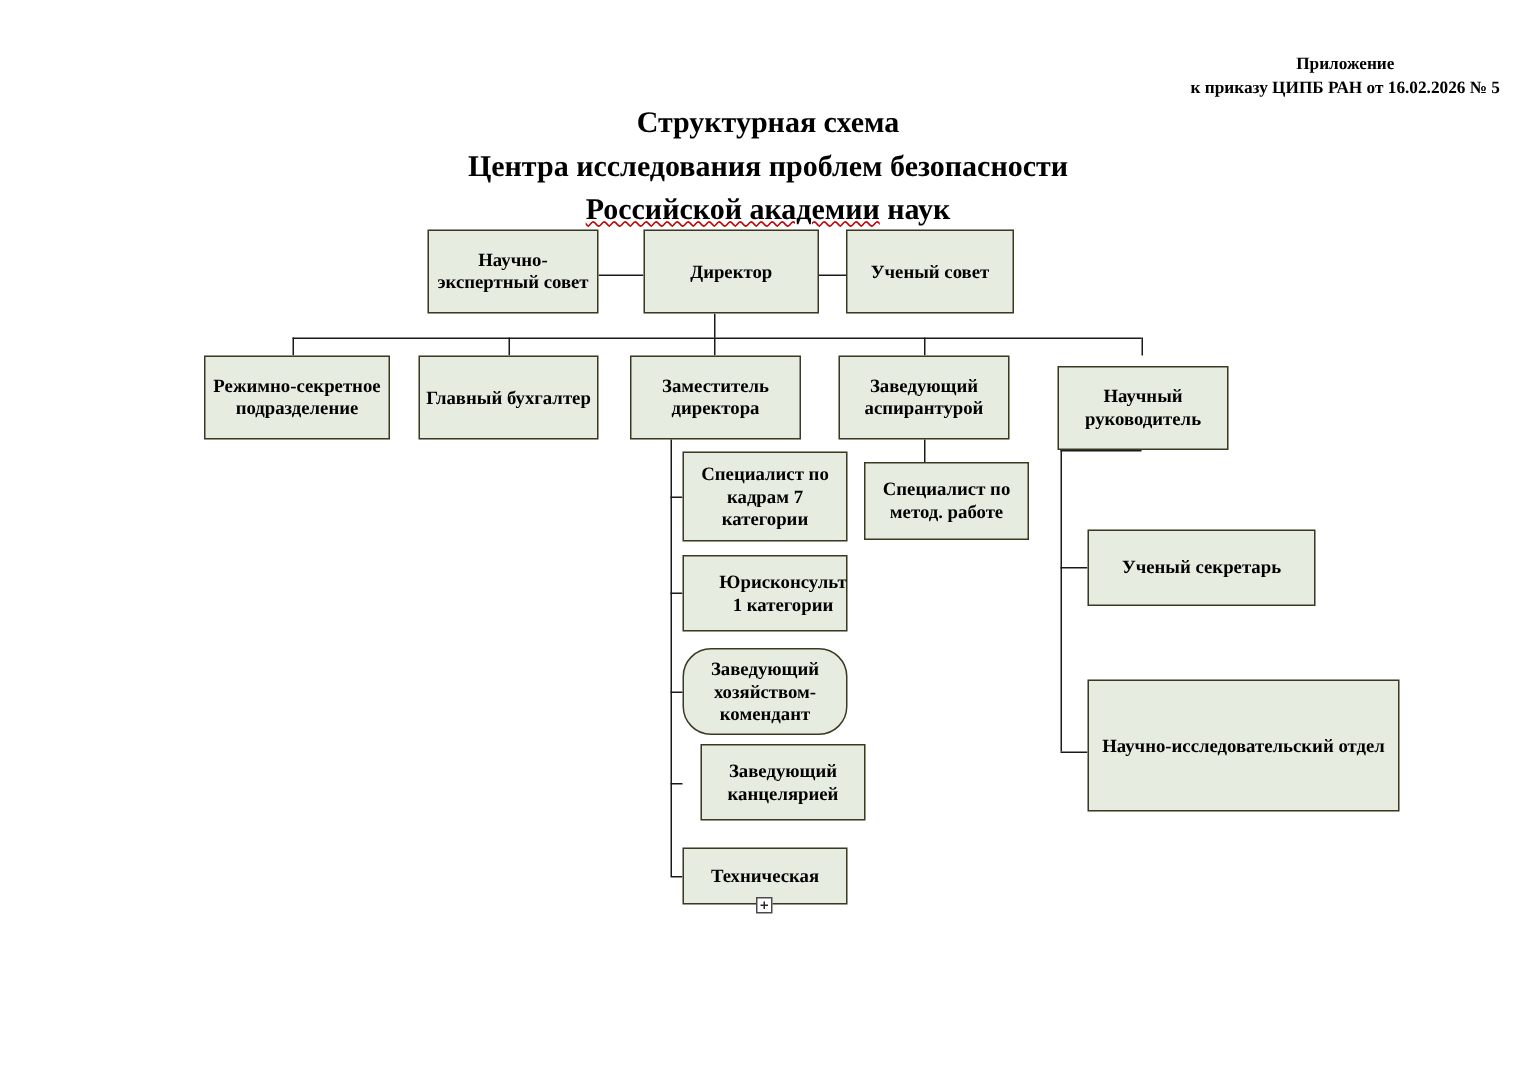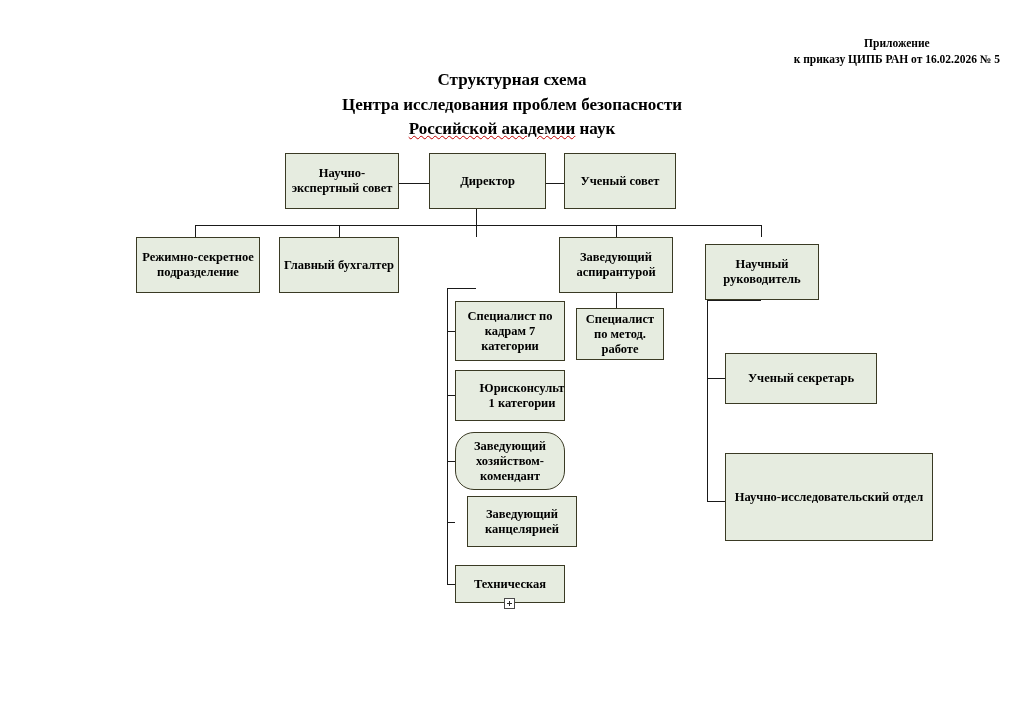--- a/index.html
+++ b/index.html
@@ -30,21 +30,21 @@
     font-weight: bold;
     line-height: 1.35;
     white-space: nowrap;
   }
   .title {
     position: absolute;
     left: 0;
     top: 68px;
     width: 1024px;
     text-align: center;
-    font-size: 17px;
+    font-size: 20px;
     font-weight: bold;
     line-height: 1.45;
   }
   .title .spell {
     text-decoration: underline;
     text-decoration-style: wavy;
     text-decoration-color: #c00000;
     text-decoration-thickness: 1px;
   }
   .node {
@@ -151,34 +151,37 @@
   </div>
 
   <div class="node" style="left:136px; top:237px; width:124px; height:56px;">
     <span>Режимно-секретное подразделение</span>
   </div>
 
   <div class="node" style="left:279px; top:237px; width:120px; height:56px;">
     <span>Главный бухгалтер</span>
   </div>
 
+  <div class="node" style="left:420px; top:237px; width:114px; height:56px;">
+    <span>Заместитель директора</span>
+  </div>
 
   <div class="node" style="left:559px; top:237px; width:114px; height:56px;">
     <span>Заведующий аспирантурой</span>
   </div>
 
   <div class="node" style="left:705px; top:244px; width:114px; height:56px;">
     <span>Научный руководитель</span>
   </div>
 
   <div class="node" style="left:455px; top:301px; width:110px; height:60px;">
     <span>Специалист по кадрам 7 категории</span>
   </div>
 
-  <div class="node" style="left:576px; top:308px; width:88px; height:52px;">
+  <div class="node" style="left:576px; top:308px; width:110px; height:52px;">
     <span>Специалист по метод. работе</span>
   </div>
 
   <div class="node" style="left:455px; top:370px; width:110px; height:51px;padding-left:28px;">
     <span>Юрисконсульт 1 категории</span>
   </div>
 
   <div class="node" style="left:725px; top:353px; width:152px; height:51px;">
     <span>Ученый секретарь</span>
   </div>

